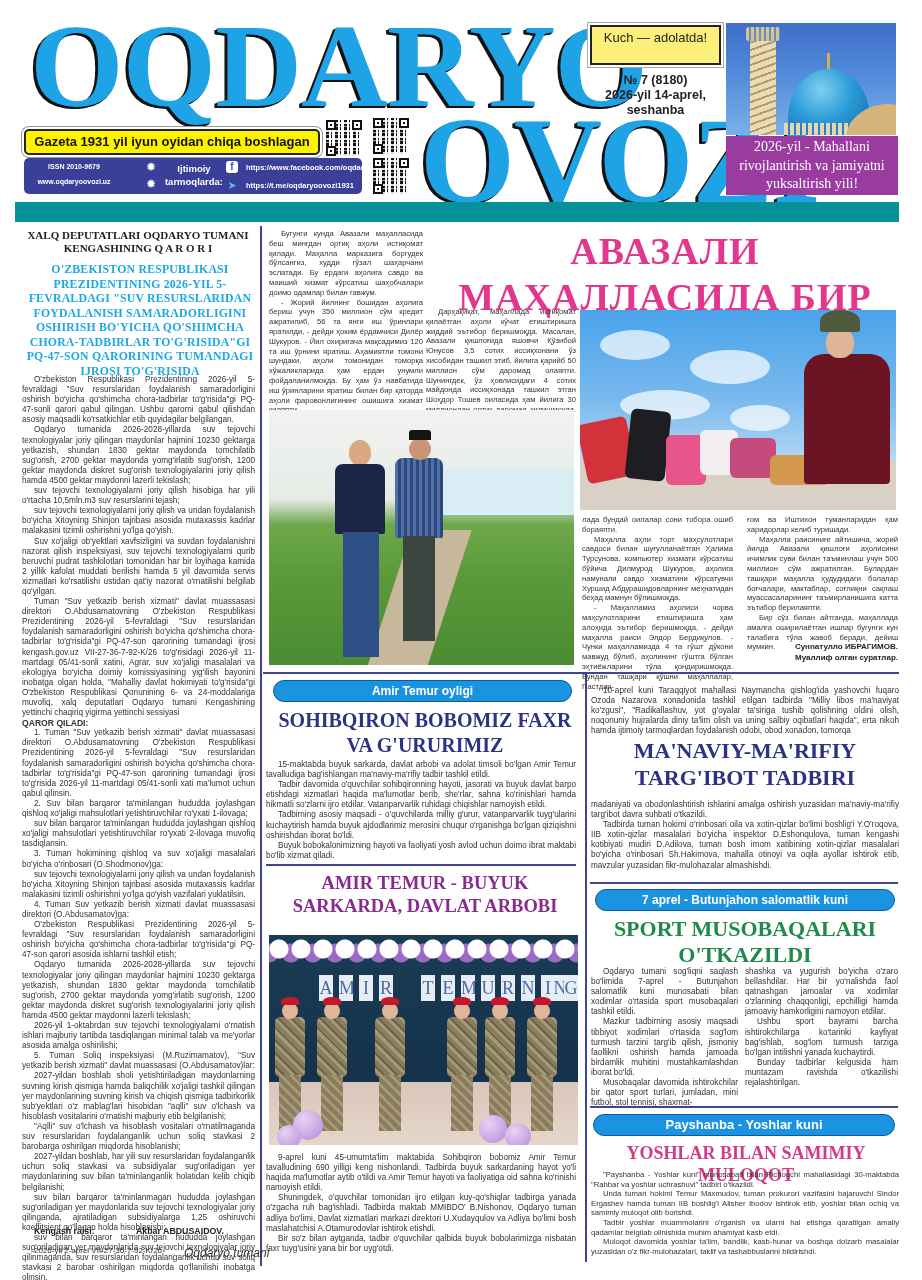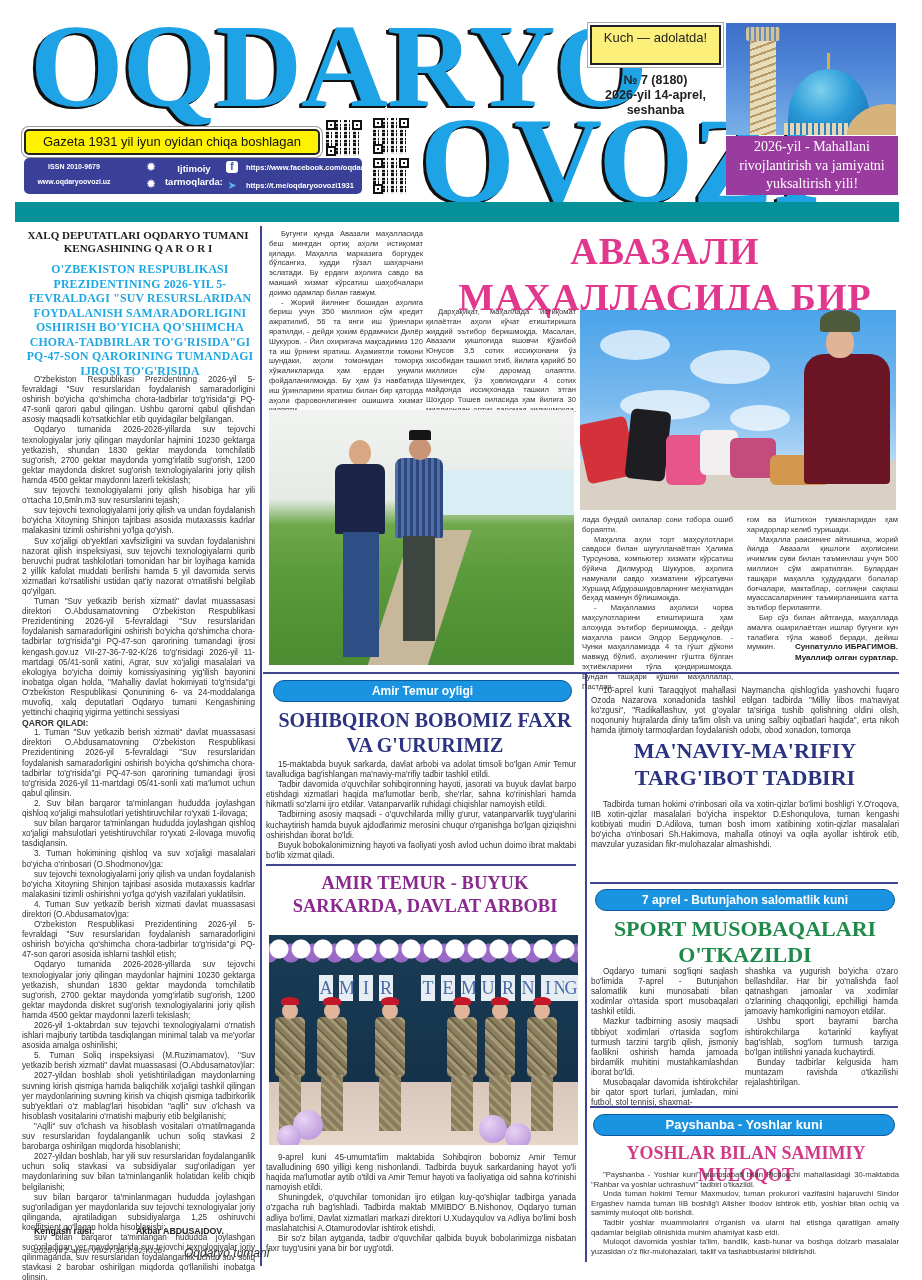--- a/index.html
+++ b/index.html
@@ -14,21 +14,21 @@
     text-shadow: -3px 2px 0 #111, -2px 2px 0 #111, -1px 1px 0 #111;
     letter-spacing: -1px;
   }
   #logo-oqdaryo { left: 30px; top: 8px; font-size: 118px; transform: scaleX(1.02); transform-origin: left top; }
   #logo-ovozi { left: 420px; top: 100px; font-size: 122px; }
 
   .gazeta-bar {
     position: absolute; left: 24px; top: 129px; width: 296px; height: 26px;
     background: #fff200; border: 2px solid #222; border-radius: 5px;
     box-shadow: 0 0 0 2px #fff, 0 0 0 3px #999;
-    font-weight: normal; font-size: 13px; text-align: center; line-height: 22px; color: #111;
+    font-weight: bold; font-size: 13px; text-align: center; line-height: 22px; color: #111;
   }
   .social-bar {
     position: absolute; left: 24px; top: 158px; width: 338px; height: 36px;
     background: #3a3f98; border-radius: 5px; color: #fff;
   }
   .social-bar .issn { position: absolute; left: 0; top: 5px; width: 100px; text-align: center; font-size: 7px; font-weight: bold; }
   .social-bar .www { position: absolute; left: 0; top: 20px; width: 100px; text-align: center; font-size: 7px; font-weight: bold; }
   .social-bar .burst { position: absolute; left: 122px; font-size: 12px; color: #fff; line-height: 1; }
   .social-bar .ijt { position: absolute; left: 138px; top: 4px; width: 64px; text-align: center; font-size: 9.5px; font-weight: bold; line-height: 13px; }
   .social-bar .fb-ico { position: absolute; left: 202px; top: 3px; width: 12px; height: 12px; background: #fff; border-radius: 3px; color: #3a5ba0; font-size: 10px; font-weight: bold; text-align: center; line-height: 12px; }
@@ -363,20 +363,21 @@
   <p>9-aprel kuni 45-umumta'lim maktabida Sohibqiron bobomiz Amir Temur tavalludining 690 yilligi keng nishonlandi. Tadbirda buyuk sarkardaning hayot yo'li haqida ma'lumotlar aytib o'tildi va Amir Temur hayoti va faoliyatiga oid sahna ko'rinishi namoyish etildi.</p>
   <p>Shuningdek, o'quvchilar tomonidan ijro etilgan kuy-qo'shiqlar tadbirga yanada o'zgacha ruh bag'ishladi. Tadbirda maktab MMIBDO' B.Nishonov, Oqdaryo tuman adliya bo'limi, Davlat xizmatlari markazi direktori U.Xudayqulov va Adliya bo'limi bosh maslahatchisi A.Otamurodovlar ishtirok etishdi.</p>
   <p>Bir so'z bilan aytganda, tadbir o'quvchilar qalbida buyuk bobolarimizga nisbatan faxr tuyg'usini yana bir bor uyg'otdi.</p>
 </div>
 
 <div class="txt" style="left:591px; top:686px; width:308px;">
   <p>10-aprel kuni Taraqqiyot mahallasi Naymancha qishlog'ida yashovchi fuqaro Ozoda Nazarova xonadonida tashkil etilgan tadbirda "Milliy libos ma'naviyat ko'zgusi", "Radikallashuv, yot g'oyalar ta'siriga tushib qolishning oldini olish, noqonuniy hujralarda diniy ta'lim olish va uning salbiy oqibatlari haqida", erta nikoh hamda ijtimoiy tarmoqlardan foydalanish odobi, obod xonadon, tomorqa</p>
 </div>
 <div class="serif-title" style="left:591px; top:737px; width:308px; font-size:22px; line-height:27px; color:#2c3481;">MA'NAVIY-MA'RIFIY TARG'IBOT TADBIRI</div>
 <div class="txt" style="left:591px; top:800px; width:308px;">
+  <p style="text-indent:0">madaniyati va obodonlashtirish ishlarini amalga oshirish yuzasidan ma'naviy-ma'rifiy targ'ibot davra suhbati o'tkazildi.</p>
   <p>Tadbirda tuman hokimi o'rinbosari oila va xotin-qizlar bo'limi boshlig'i Y.O'roqova, IIB xotin-qizlar masalalari bo'yicha inspektor D.Eshonqulova, tuman kengashi kotibiyati mudiri D.Adilova, tuman bosh imom xatibining xotin-qizlar masalalari bo'yicha o'rinbosari Sh.Hakimova, mahalla otinoyi va oqila ayollar ishtirok etib, mavzular yuzasidan fikr-mulohazalar almashishdi.</p>
 </div>
 
 <div class="pill" style="left:595px; top:889px; width:300px;">7 aprel - Butunjahon salomatlik kuni</div>
 <div class="serif-title" style="left:592px; top:916px; width:306px; font-size:22px; line-height:26px; color:#1f8a4a;">SPORT MUSOBAQALARI O'TKAZILDI</div>
 <div class="txt" style="left:591px; top:967px; width:147px;">
   <p>Oqdaryo tumani sog'liqni saqlash bo'limida 7-aprel - Butunjahon salomatlik kuni munosabati bilan xodimlar o'rtasida sport musobaqalari tashkil etildi.</p>
   <p>Mazkur tadbirning asosiy maqsadi tibbiyot xodimlari o'rtasida sog'lom turmush tarzini targ'ib qilish, jismoniy faollikni oshirish hamda jamoada birdamlik muhitini mustahkamlashdan iborat bo'ldi.</p>
   <p>Musobaqalar davomida ishtirokchilar bir qator sport turlari, jumladan, mini futbol, stol tennisi, shaxmat-</p>
 </div>

